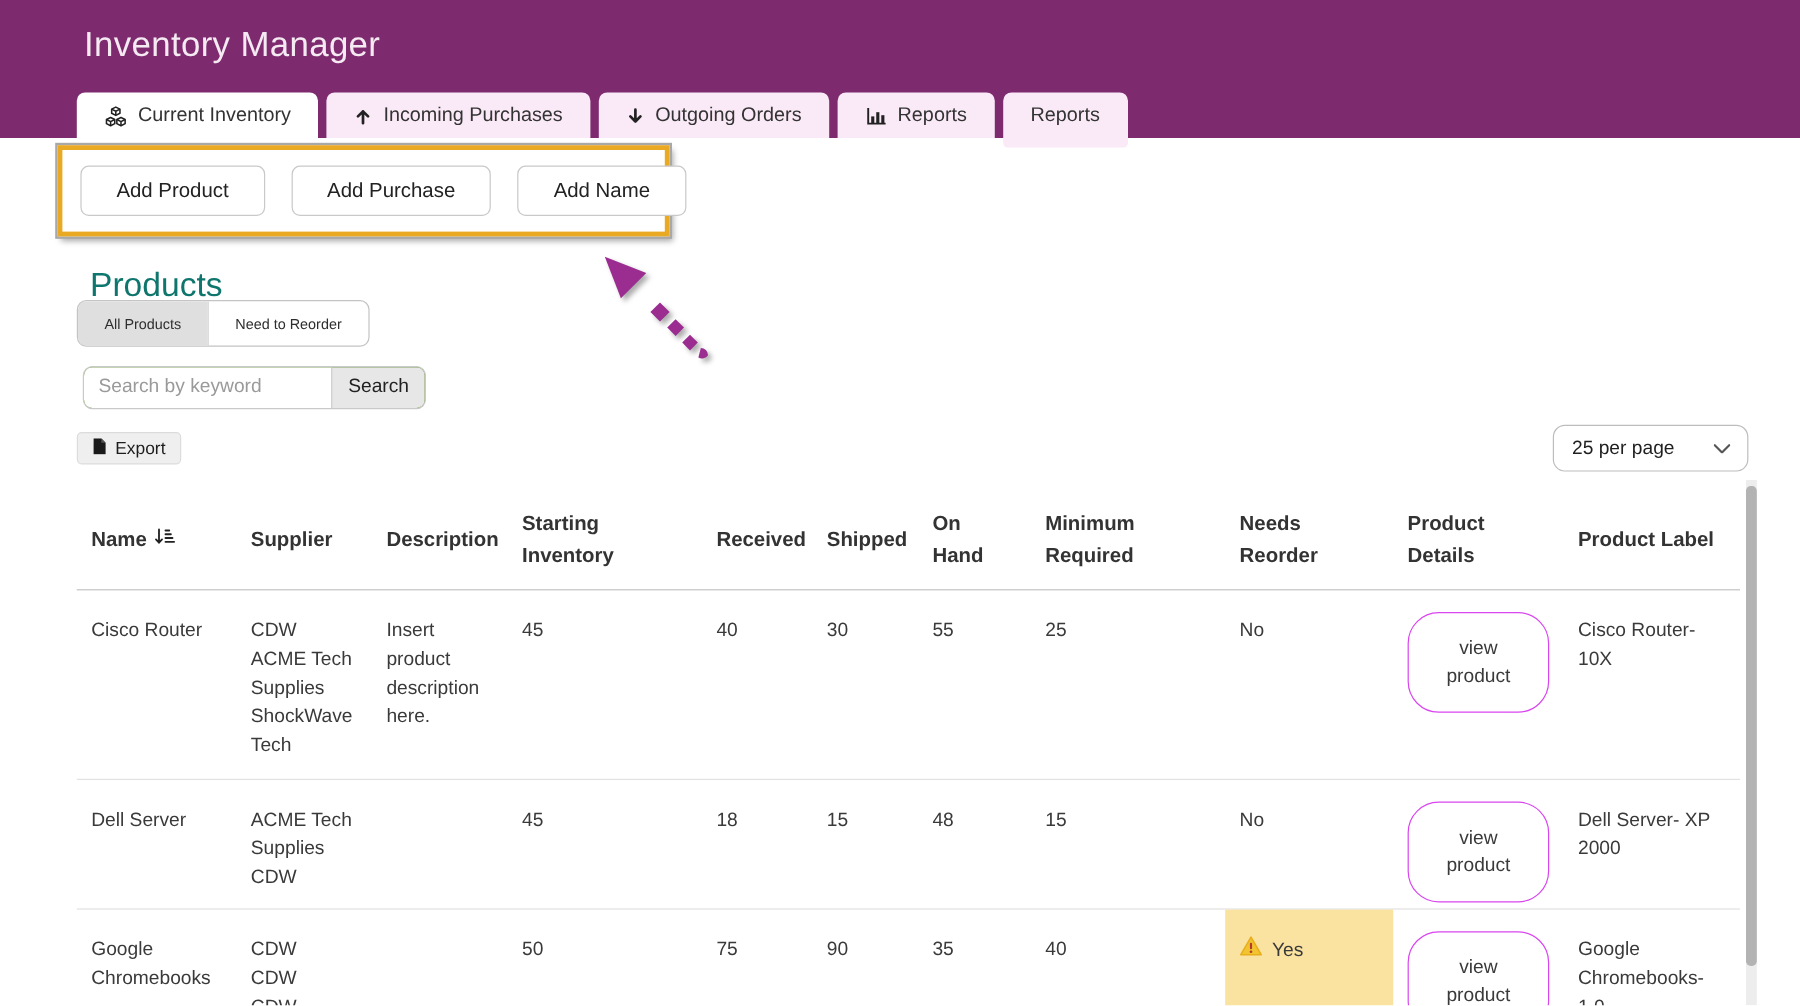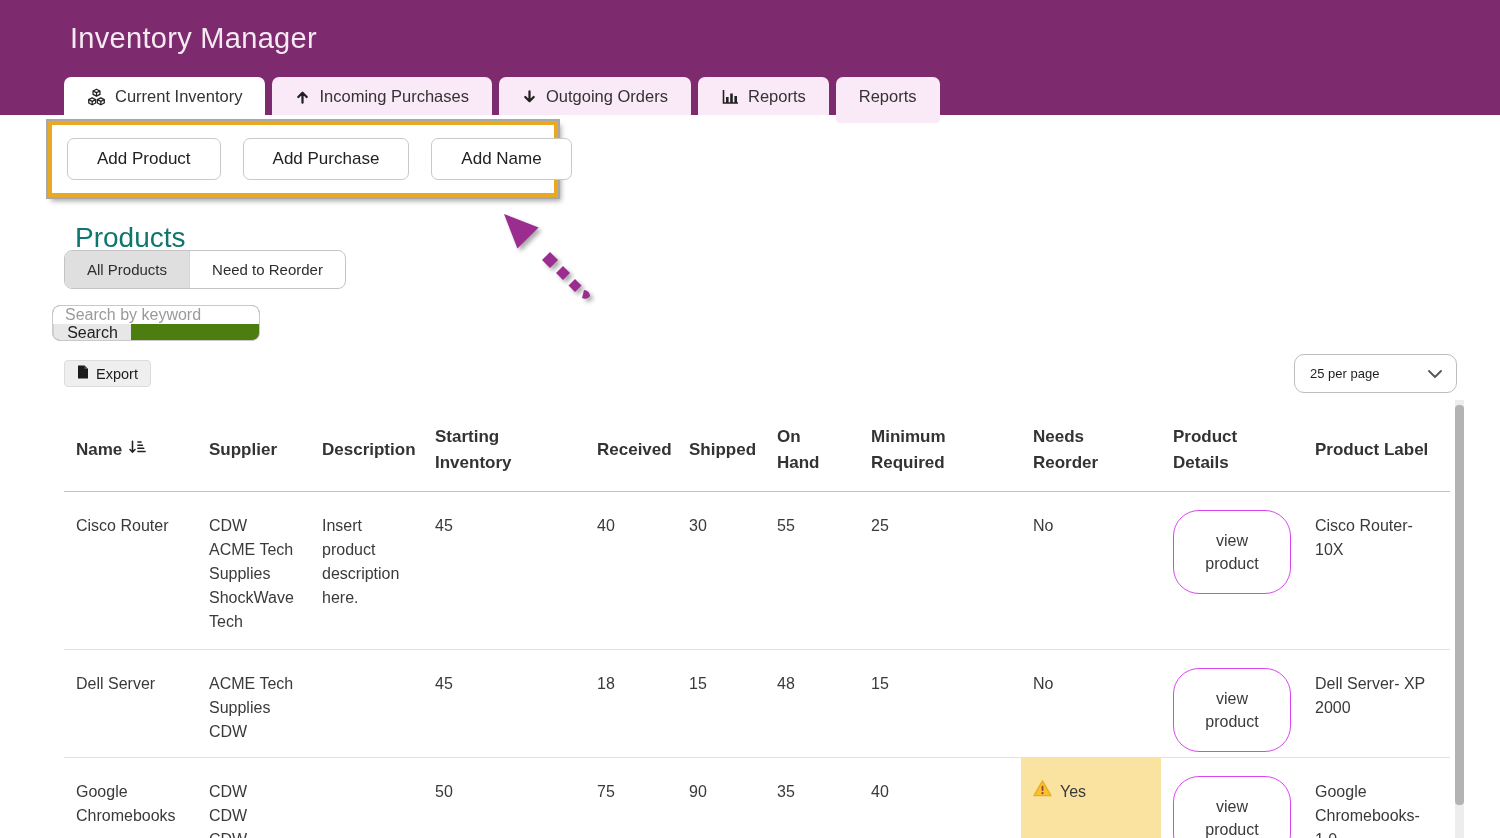--- a/index.html
+++ b/index.html
@@ -27,40 +27,40 @@
 
   
   .anno-arrow { position:absolute; left:494px; top:204px; z-index:2;
                 filter:drop-shadow(3px 3px 2px rgba(70,70,70,.45)); }
 
   
   .products-heading { position:absolute; left:75px; top:200px; font-size:28px; font-weight:500; color:#0f766e;margin-top:22px; }
 
   .segmented { position:absolute; left:64px; top:250px; display:flex; height:39px;
                border:1px solid #c4c4c4; border-radius:8px; overflow:hidden; background:#fff; }
-  .segment { display:flex; align-items:center; padding:0 22px; font-size:15px; color:#2e2e2e; cursor:pointer; }
+  .segment { display:flex; align-items:center; padding:0 22px; font-size:12px; color:#2e2e2e; cursor:pointer; }
   .segment.active { background:#DFDFDF; }
   .segment + .segment { border-left:1px solid #d5d5d5; }
 
-  .searchbar { position:absolute; left:52px; top:305px; display:flex; height:36px;
-               border:1px solid #c9c9c9; border-radius:8px; overflow:hidden; background:#4d7c0f;flex-direction:column; }
+  .searchbar { position:absolute; left:69px; top:305px; display:flex; height:36px;
+               border:1px solid #c9c9c9; border-radius:8px; overflow:hidden; background:#4d7c0f; }
   .search-input { width:206px; border:none; outline:none; padding:0 12px; font-size:16px;
                   font-family:"Liberation Sans", sans-serif; color:#333; }
   .search-input::placeholder { color:#9a9a9a; }
   .search-btn { width:78px; background:#E7E7E7; border:none; border-left:1px solid #d2d2d2;
                 font-size:16px; color:#222; cursor:pointer; font-family:"Liberation Sans", sans-serif; }
 
   .export-btn { position:absolute; left:64px; top:360px; height:27px; display:flex; align-items:center; gap:7px;
                 background:#EFEFEF; border:1px solid #dcdcdc; border-radius:4px; padding:0 12px;
                 font-size:14.5px; color:#1d1d1d; cursor:pointer; }
 
   .perpage { position:absolute; left:1294px; top:354px; width:163px; height:39px;
              border:1px solid #bdbdbd; border-radius:10px; background:#fff;
              display:flex; align-items:center; justify-content:space-between;
-             padding:0 14px 0 15px; font-size:13px; color:#1f1f1f; cursor:pointer; }
+             padding:0 14px 0 15px; font-size:16px; color:#1f1f1f; cursor:pointer; }
 
   
   .ptable { position:absolute; left:64px; top:410px; width:1386px;
             --cols:133px 113px 113px 162px 92px 88px 94px 162px 140px 142px 147px; }
   .trow { display:grid; grid-template-columns:var(--cols); }
   .thead { border-bottom:1px solid #c3c3c3; }
   .thead .cell { padding:14px 12px 16px 12px; font-size:17px; font-weight:bold; color:#333;
                  display:flex; align-items:center; gap:6px; }
   .tbody-row { border-bottom:1px solid #e2e2e2; }
   .cell { padding:22px 12px; font-size:16px; line-height:1.5; color:#3a3a3a; overflow:hidden; }

